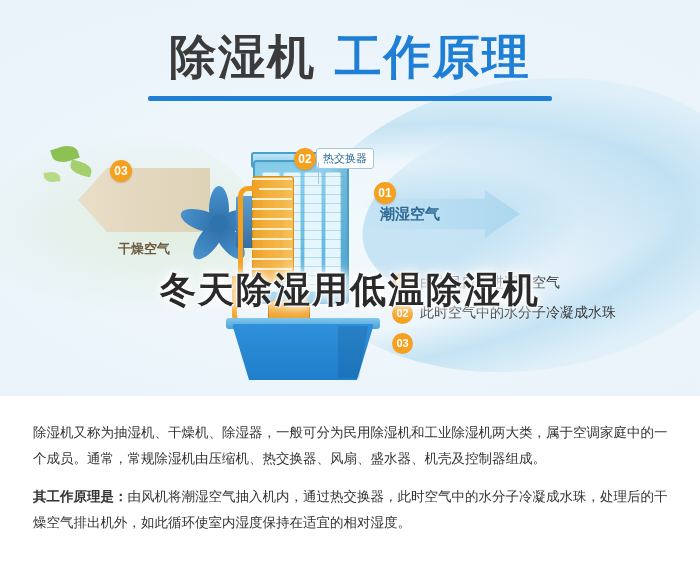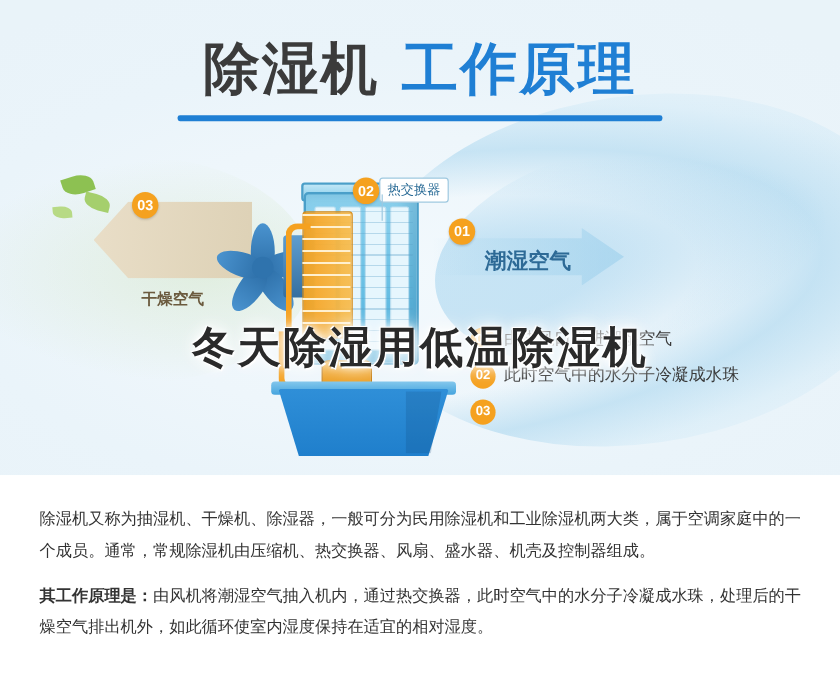--- a/index.html
+++ b/index.html
@@ -158,22 +158,22 @@
   .leaf.l2{left:70px;top:162px;width:22px;height:13px;transform:rotate(14deg);background:#a5cf6d;}
   .leaf.l3{left:44px;top:172px;width:16px;height:10px;transform:rotate(-5deg);background:#b7da85;}
 
   
   .wet-arrow{
     position:absolute;left:360px;top:190px;width:160px;height:48px;
     background:linear-gradient(90deg,rgba(140,200,235,.0),rgba(150,205,235,.55));
     clip-path:polygon(0 18%,78% 18%,78% 0,100% 50%,78% 100%,78% 82%,0 82%);
   }
   .wet-label{
-    position:absolute;left:380px;top:205px;width:120px;text-align:center;
-    font-size:18px;color:#2d6a96;font-weight:bold;font-family:Liberation Serif, serif;
+    position:absolute;left:380px;top:205px;width:120px;text-align:left;
+    font-size:15px;color:#2d6a96;font-weight:bold;font-family:Liberation Serif, serif;
   }
 
   
   .hx-box{
     position:absolute;left:316px;top:148px;
     padding:2px 6px;background:#ffffff;border:1px solid #9fc9e0;border-radius:3px;
     font-size:11px;color:#2a6b96;white-space:nowrap;
   }
   .hx-line{
     position:absolute;left:318px;top:162px;width:1px;height:22px;background:#9fc9e0;

